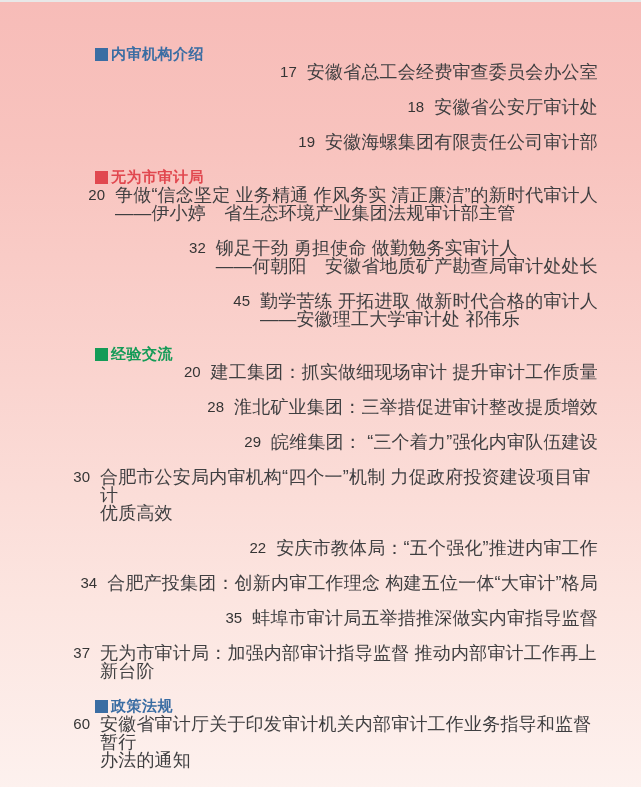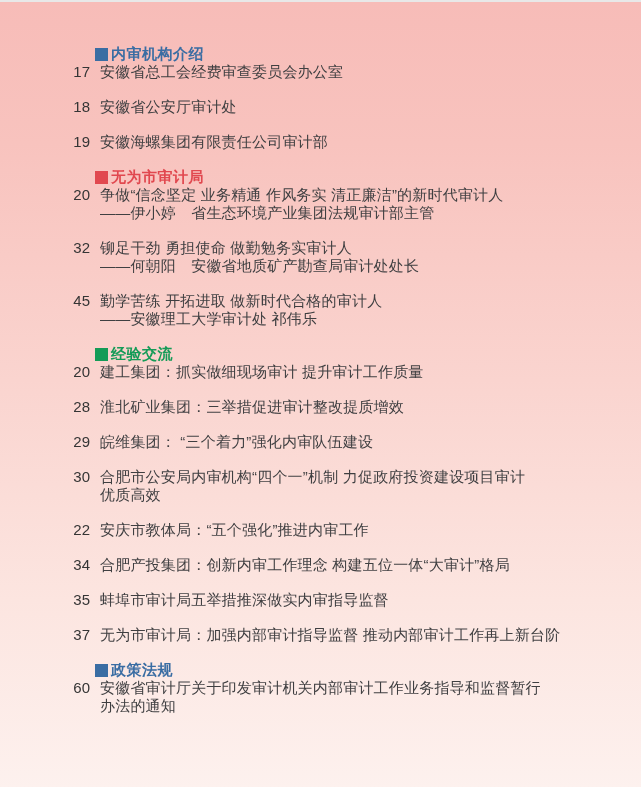--- a/index.html
+++ b/index.html
@@ -21,29 +21,29 @@
     font-weight:bold;font-size:15px;line-height:18px;letter-spacing:0.5px;
   }
   .sq{
     width:13px;height:13px;background:currentColor;
     display:inline-block;margin-right:3px;flex:none;
   }
   .c-blue{color:#3a6da3}
   .c-red{color:#e1484f}
   .c-green{color:#149b57}
   .entry{
-    display:flex;align-items:flex-start;margin-bottom:17px;
+    display:flex;align-items:flex-start;margin-bottom:17px;justify-content:flex-end;
   }
   .num{
     width:22px;flex:none;text-align:right;
     font-size:15px;line-height:18px;font-weight:500;color:#353535;
   }
   .txt{
     margin-left:10px;
-    font-size:15px;line-height:18px;letter-spacing:0.2px;color:#3f3f41;
+    font-size:18px;line-height:18px;letter-spacing:0.2px;color:#3f3f41;
   }
   .line{display:block;white-space:pre-wrap;}
 </style>
 </head>
 <body>
 
 <div class="page">
   <div class="toc">
 
     <div class="hdr c-blue">

